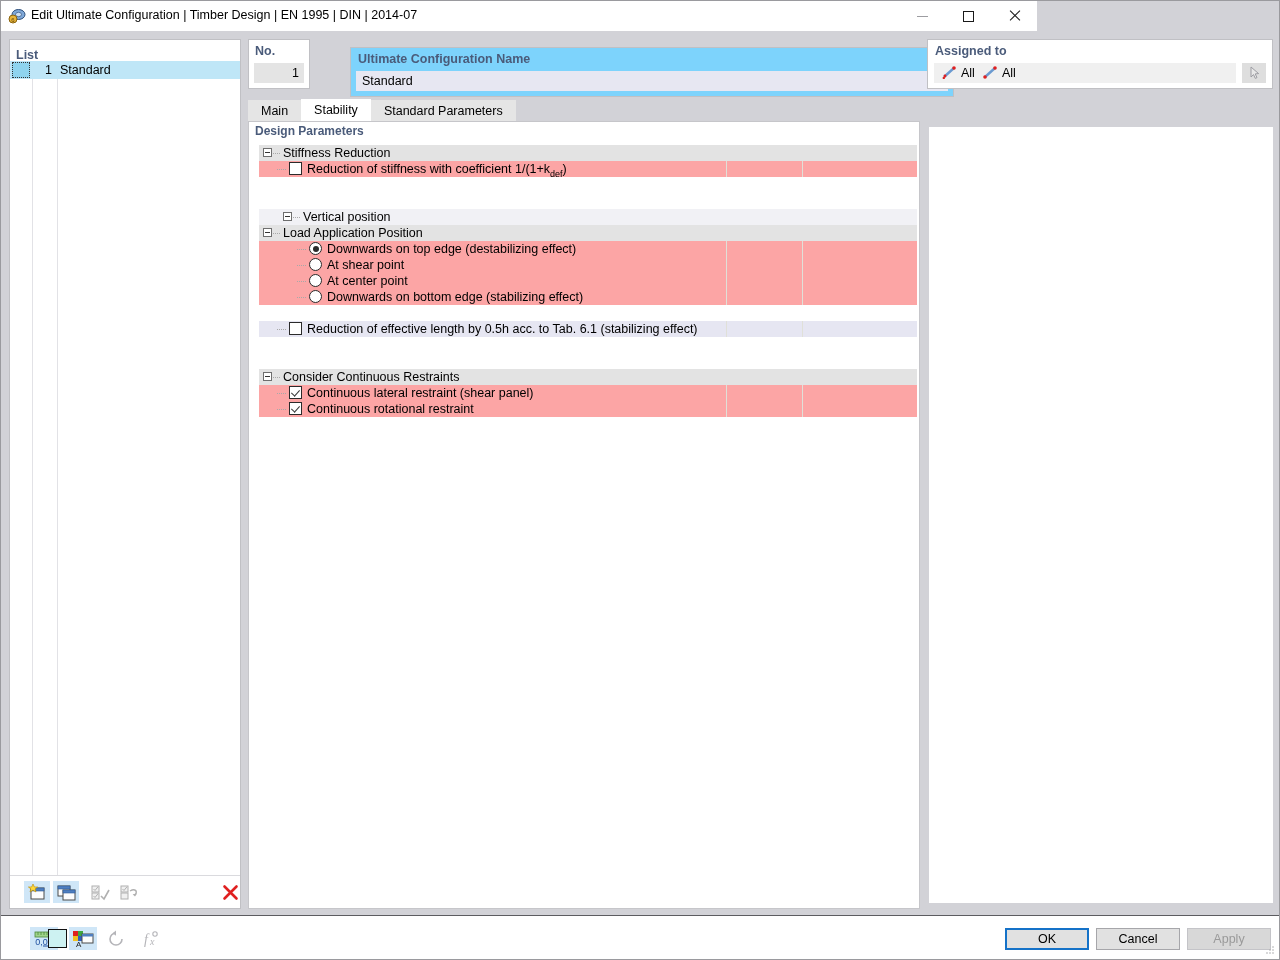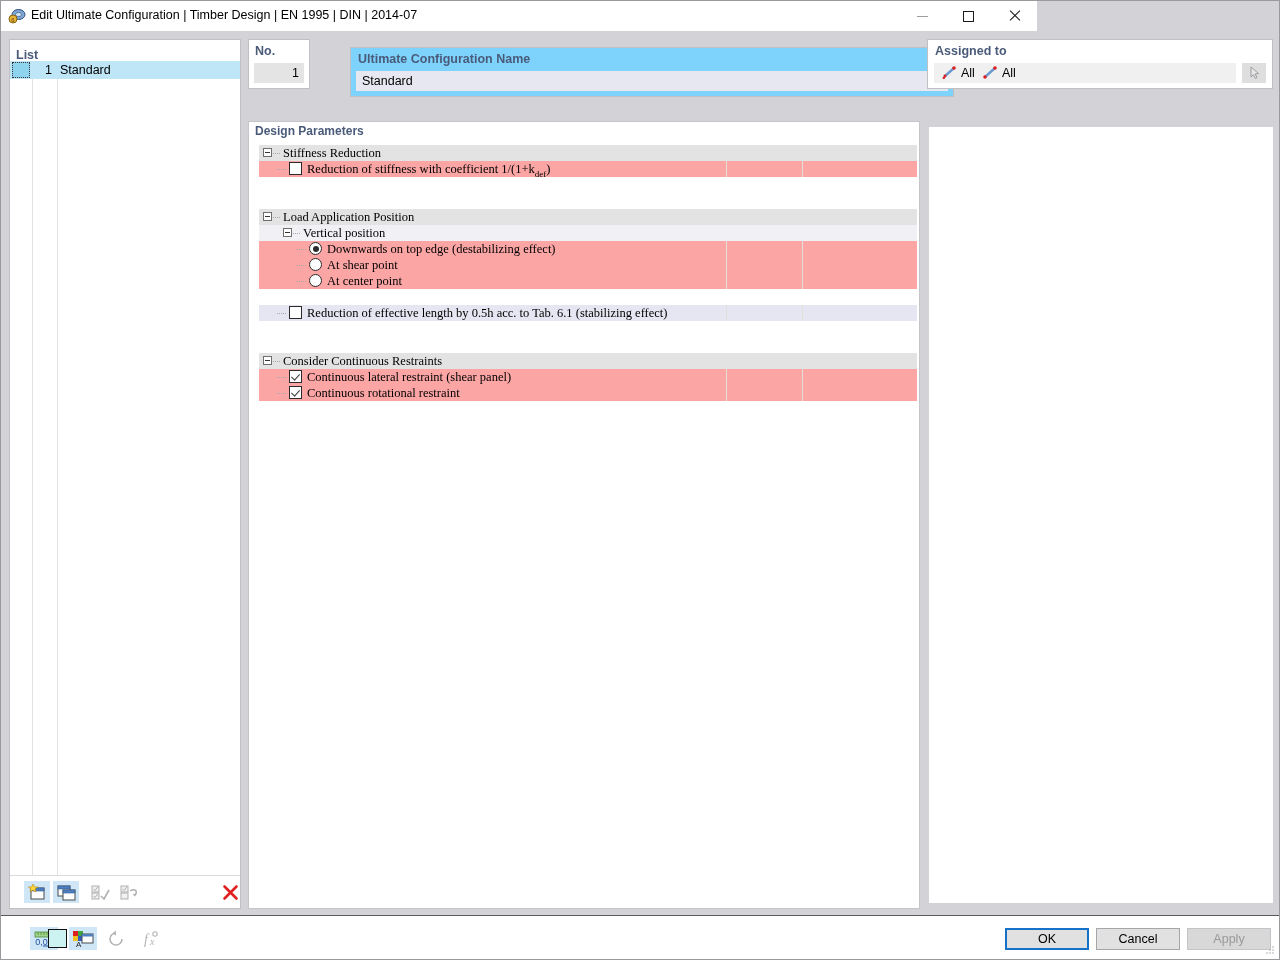--- a/index.html
+++ b/index.html
@@ -215,21 +215,20 @@
   .tree {
     position: absolute; left: 10px; top: 23px;
     width: 658px; height: 752px;
     background: #ffffff;
     overflow: hidden;
   }
   .trow {
     position: relative;
     width: 658px; height: 16px;
     box-sizing: border-box;
-    font-family: Liberation Serif, serif;
   }
   .trow.group { background: #e3e3e3; }
   .trow.item  { background: #fca5a5; }
   .trow.item-alt { background: #e6e6f2; }
   .trow.sub-header { background: #f1f1f5; }
   .trow.blank { background: #ffffff; }
 
   .trow .cell-sep1 { position: absolute; left: 467px; top: 0; width: 1px; height: 16px; background: #e0e0d8; }
   .trow .cell-sep2 { position: absolute; left: 543px; top: 0; width: 1px; height: 16px; background: #e0e0d8; }
 
@@ -455,20 +454,25 @@
         <span class="lbl">All</span>
       </span>
     </div>
     <div class="assigned-btn">
       <svg width="14" height="14" viewBox="0 0 14 14">
         <polygon points="4,1 4,11 6.5,8.6 8.3,12.4 10,11.6 8.2,7.9 11.6,7.6" fill="#e8e8e8" stroke="#9c9ca2" stroke-width="1"></polygon>
       </svg>
     </div>
   </div>
 
+  <div class="tabs">
+    <div class="tab">Main</div>
+    <div class="tab active">Stability</div>
+    <div class="tab">Standard Parameters</div>
+  </div>
 
   <div class="center-panel">
     <div class="dp-header">Design Parameters</div>
     <div class="tree">
 
       <div class="vline" style="left:8px; top:8px; height:60px;"></div>
       <div class="vline" style="left:8px; top:72px; height:136px;"></div>
       <div class="vline" style="left:28px; top:88px; height:104px;"></div>
       <div class="vline" style="left:48px; top:104px; height:64px;"></div>
       <div class="vline" style="left:8px; top:216px; height:40px;"></div>
@@ -483,50 +487,57 @@
         <div class="hline" style="left:18px; top:8px; width:10px;"></div>
         <div class="cb" style="left:30px;"></div>
         <div class="tlabel" style="left:48px;"><span>Reduction of stiffness with coefficient 1/(1+k</span><sub style="font-size:9px">def</sub><span>)</span></div>
         <div class="cell-sep1"></div>
         <div class="cell-sep2"></div>
       </div>
 
       <div class="trow blank"></div>
       <div class="trow blank"></div>
 
+      <div class="trow sub-header">
+        <div class="expander" style="left:24px;"></div>
+        <div class="hline" style="left:34px; top:8px; width:8px;"></div>
+        <div class="tlabel" style="left:44px;">Vertical position</div>
+      </div>
+
       <div class="trow group">
         <div class="expander" style="left:4px;"></div>
         <div class="hline" style="left:14px; top:8px; width:8px;"></div>
         <div class="tlabel" style="left:24px;">Load Application Position</div>
       </div>
 
-      <div class="trow sub-header">
-        <div class="expander" style="left:24px;"></div>
-        <div class="hline" style="left:34px; top:8px; width:8px;"></div>
-        <div class="tlabel" style="left:44px;">Vertical position</div>
-      </div>
-
       <div class="trow item">
         <div class="hline" style="left:38px; top:8px; width:10px;"></div>
         <div class="rb selected" style="left:50px;"></div>
         <div class="tlabel" style="left:68px;">Downwards on top edge (destabilizing effect)</div>
         <div class="cell-sep1"></div>
         <div class="cell-sep2"></div>
       </div>
       <div class="trow item">
         <div class="hline" style="left:38px; top:8px; width:10px;"></div>
         <div class="rb" style="left:50px;"></div>
         <div class="tlabel" style="left:68px;">At shear point</div>
         <div class="cell-sep1"></div>
         <div class="cell-sep2"></div>
       </div>
       <div class="trow item">
         <div class="hline" style="left:38px; top:8px; width:10px;"></div>
         <div class="rb" style="left:50px;"></div>
         <div class="tlabel" style="left:68px;">At center point</div>
+        <div class="cell-sep1"></div>
+        <div class="cell-sep2"></div>
+      </div>
+      <div class="trow item">
+        <div class="hline" style="left:38px; top:8px; width:10px;"></div>
+        <div class="rb" style="left:50px;"></div>
+        <div class="tlabel" style="left:68px;">Downwards on bottom edge (stabilizing effect)</div>
         <div class="cell-sep1"></div>
         <div class="cell-sep2"></div>
       </div>
 
       <div class="trow blank"></div>
 
       <div class="trow item-alt">
         <div class="hline" style="left:18px; top:8px; width:10px;"></div>
         <div class="cb" style="left:30px;"></div>
         <div class="tlabel" style="left:48px;">Reduction of effective length by 0.5h acc. to Tab. 6.1 (stabilizing effect)</div>

